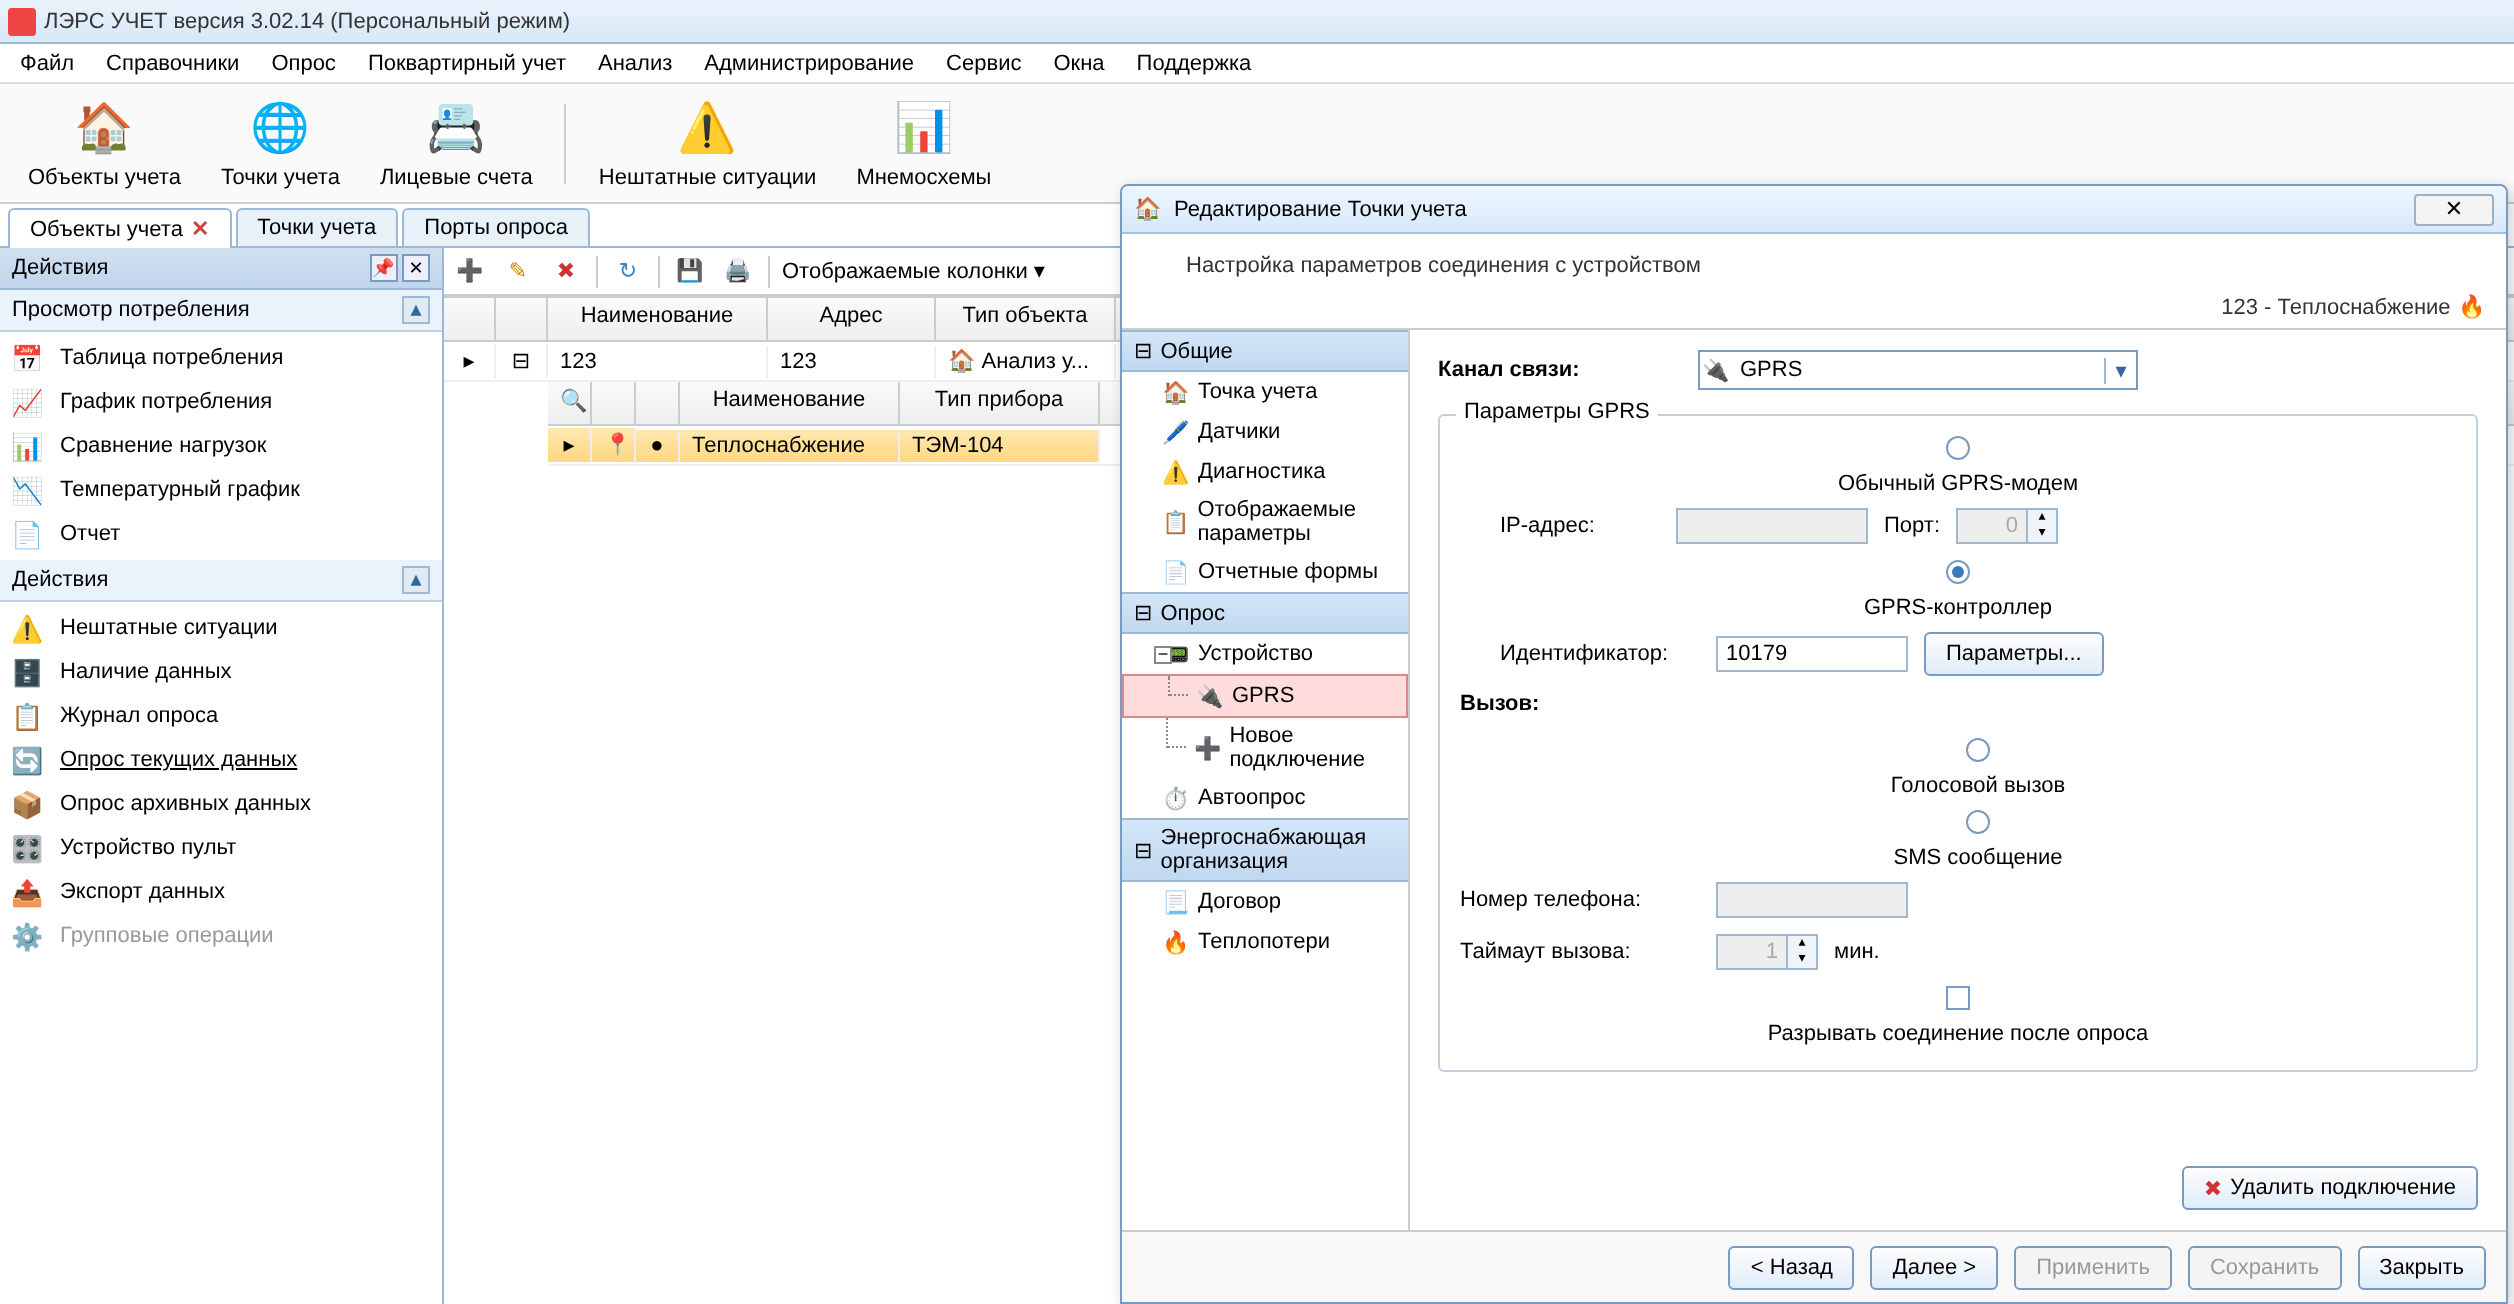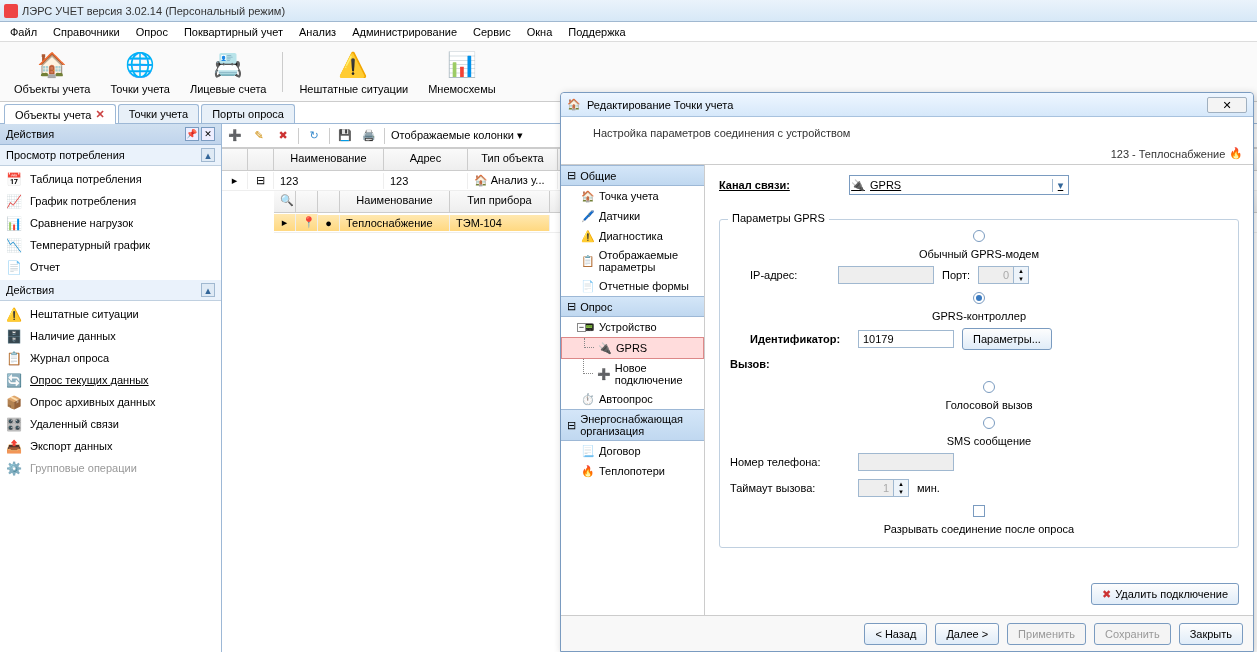--- a/index.html
+++ b/index.html
@@ -52,21 +52,21 @@
 .dlg-tree { width: 144px; border-right: 1px solid #ccc; overflow: auto; }
 .tree-section { background: linear-gradient(#d4e6f8, #c0d8f0); border: 1px solid #9db8d6; border-left: none; border-right: none; padding: 3px 6px; cursor: default; display: flex; align-items: center; gap: 4px; }
 .tree-item { padding: 3px 4px 3px 20px; display: flex; align-items: center; gap: 4px; cursor: default; position: relative; }
 .tree-item.level2 { padding-left: 36px; }
 .tree-item.selected { background: #ffdcdc; border: 1px solid #d88; }
 .tree-item .ticon2 { width: 14px; height: 14px; display: flex; align-items: center; justify-content: center; font-size: 11px; }
 .tree-item .dotted { position: absolute; left: 22px; top: 0; bottom: 50%; border-left: 1px dotted #888; border-bottom: 1px dotted #888; width: 10px; }
 .tree-item.level2 .dotted { left: 22px; width: 10px; }
 .tree-item .expander { position: absolute; left: 16px; width: 9px; height: 9px; border: 1px solid #888; background: #fff; text-align: center; line-height: 7px; font-size: 9px; }
 .dlg-form { flex: 1; padding: 10px 14px; position: relative; }
-.form-row { display: flex; align-items: center; margin-bottom: 24px; gap: 10px; text-decoration: underline; }
+.form-row { display: flex; align-items: center; margin-bottom: 12px; gap: 10px; }
 .form-label { font-weight: bold; width: 120px; }
 .combo { display: flex; align-items: center; border: 1px solid #7a9bc0; height: 20px; width: 220px; background: #fff; }
 .combo .cicon { width: 16px; text-align: center; }
 .combo .ctext { flex: 1; padding: 0 4px; }
 .combo .cdrop { width: 16px; border-left: 1px solid #a0b8d0; text-align: center; color: #369; cursor: pointer; }
 .fieldset { border: 1px solid #c0d0e0; border-radius: 3px; padding: 10px 10px 6px; margin-top: 4px; position: relative; }
 .fieldset .legend { position: absolute; top: -8px; left: 8px; background: #fff; padding: 0 4px; }
 .radio-row { display: flex; align-items: center; gap: 6px; margin-bottom: 6px; flex-direction: column; }
 .radio { width: 12px; height: 12px; border: 1px solid #7a9bc0; border-radius: 50%; display: flex; align-items: center; justify-content: center; }
 .radio.checked::after { content: ''; width: 6px; height: 6px; background: #3a7ac0; border-radius: 50%; }
@@ -194,21 +194,21 @@
       <div class="action underline">
           <span class="aicon">🔄</span>
           <span class="alabel">Опрос текущих данных</span>
         </div>
       <div class="action">
           <span class="aicon">📦</span>
           <span class="alabel">Опрос архивных данных</span>
         </div>
       <div class="action">
           <span class="aicon">🎛️</span>
-          <span class="alabel">Удаленный связи</span>
+          <span class="alabel">Устройство пульт</span>
         </div>
       <div class="action">
           <span class="aicon">📤</span>
           <span class="alabel">Экспорт данных</span>
         </div>
       <div class="action disabled">
           <span class="aicon">⚙️</span>
           <span class="alabel">Групповые операции</span>
         </div>
     </div>
@@ -361,21 +361,21 @@
                 <span>▴</span>
                 <span>▾</span>
               </div>
             </div>
         </div>
         <div class="radio-row">
             <span class="radio checked"></span>
             <span>GPRS-контроллер</span>
           </div>
         <div class="sub-form">
-          <span style="width:100px;font-weight:bold">Идентификатор:</span>
+          <span style="width:100px;font-weight:normal">Идентификатор:</span>
           <input class="input" style="width: 96px;" value="10179">
           <span class="button">
               <span>Параметры...</span>
             </span>
         </div>
         <div style="font-weight:bold;margin:6px 0 11px">Вызов:</div>
         <div style="margin-left:20px">
           <div class="radio-row">
               <span class="radio"></span>
               <span>Голосовой вызов</span>

